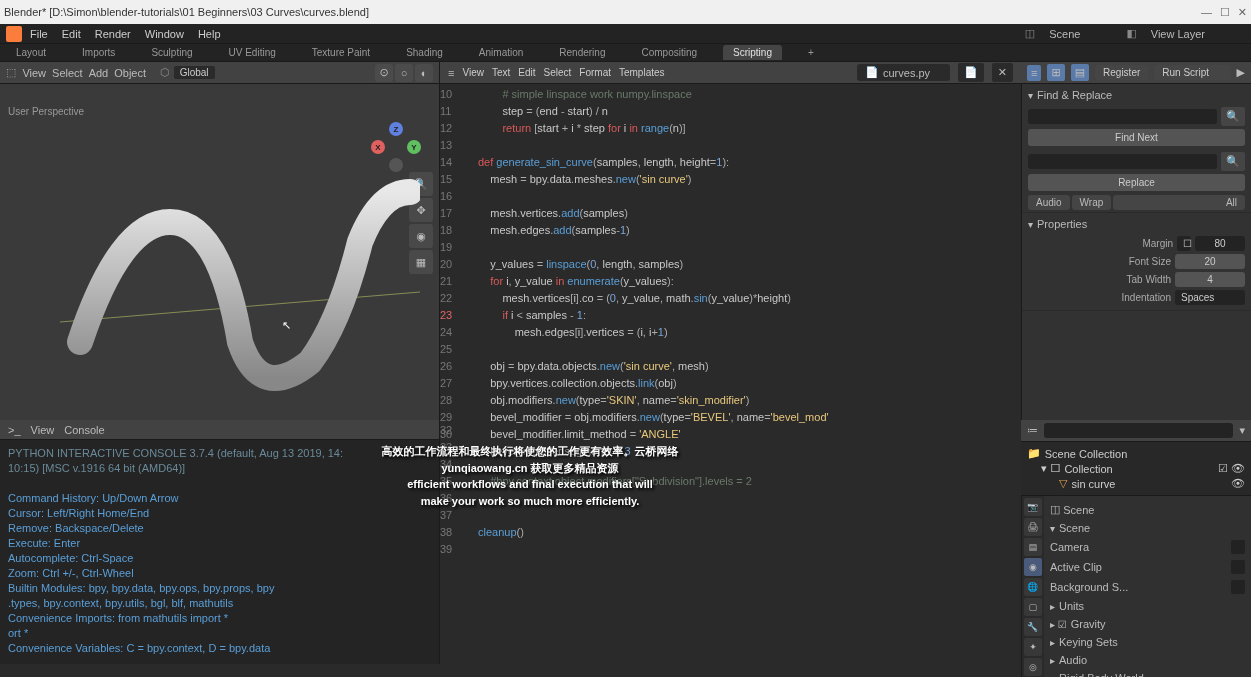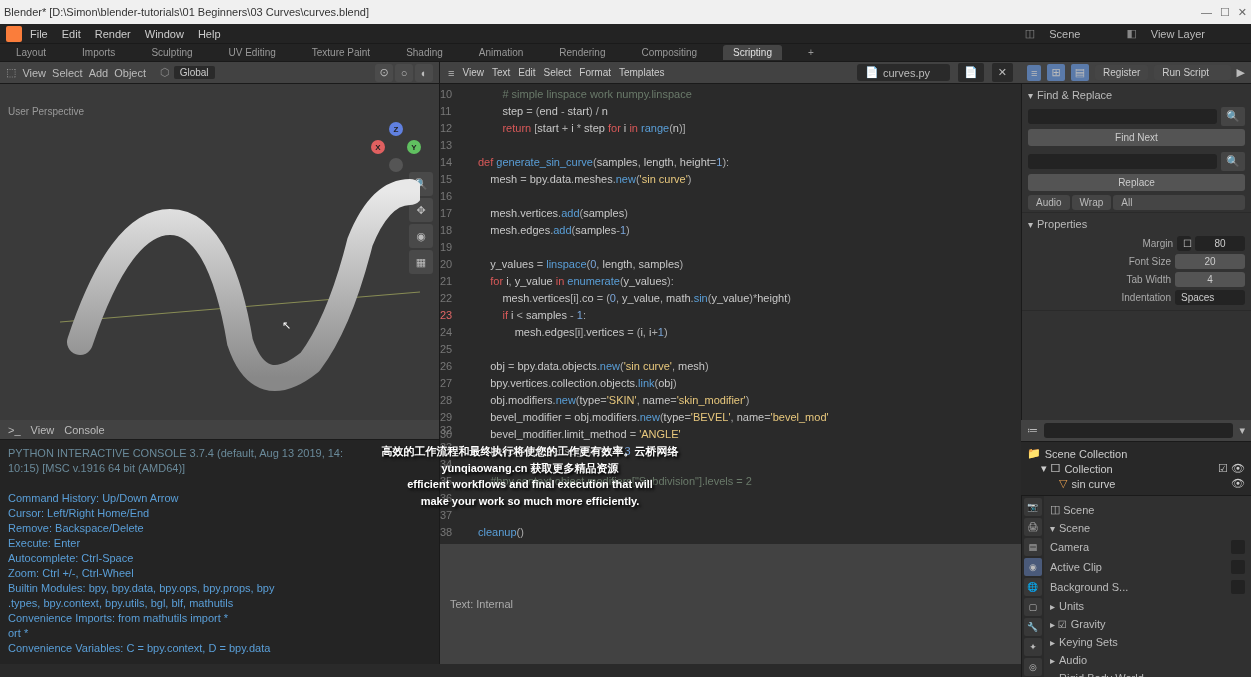--- a/index.html
+++ b/index.html
@@ -283,21 +283,21 @@
           </div>
         <div class="rp-wide">Find Next</div>
         <div class="rp-row" style="margin-top:6px">
             <input class="rp-input" style="flex: 1 1 0%;">
             <span style="background:#454545;padding:3px 5px;border-radius:2px">🔍</span>
           </div>
         <div class="rp-wide">Replace</div>
         <div class="rp-chips" style="margin-top:4px">
           <span class="rp-chip">Audio</span>
           <span class="rp-chip">Wrap</span>
-          <span class="rp-chip" style="flex:1;text-align:left">All</span>
+          <span class="rp-chip" style="flex:1;text-align:right">All</span>
         </div>
       </div>
       <div class="rp-section">
         <div class="rp-section-h">▾ <span>Properties</span></div>
         <div class="rp-row">
             <label>Margin</label>
             <span class="rp-input" style="width:14px">☐</span>
             <span class="rp-input" style="width:50px;text-align:center">80</span>
           </div>
         <div class="rp-row">
@@ -372,23 +372,20 @@
         </div>
         <div class="code-line">
           <span class="lineno">38</span>
           <span class="code-text"><span class="fn">cleanup</span><span class="op">()</span></span>
         </div>
         <div class="code-line">
           <span class="lineno">39</span>
           <span class="code-text"></span>
         </div>
       </div>
-    <div class="text-footer">
-      <span>Text: Internal</span>
-    </div>
   </div>
 
   <div style="width:230px;display:flex;flex-direction:column">
     <div class="outliner" style="height:auto;border-bottom:1px solid #1a1a1a">
       <div class="hdr2" style="margin:-4px -6px 4px -6px">
         <span>≔</span>
         <input class="rp-input" style="flex: 1 1 0%;">
         <span>▾</span>
       </div>
       <div class="row">

